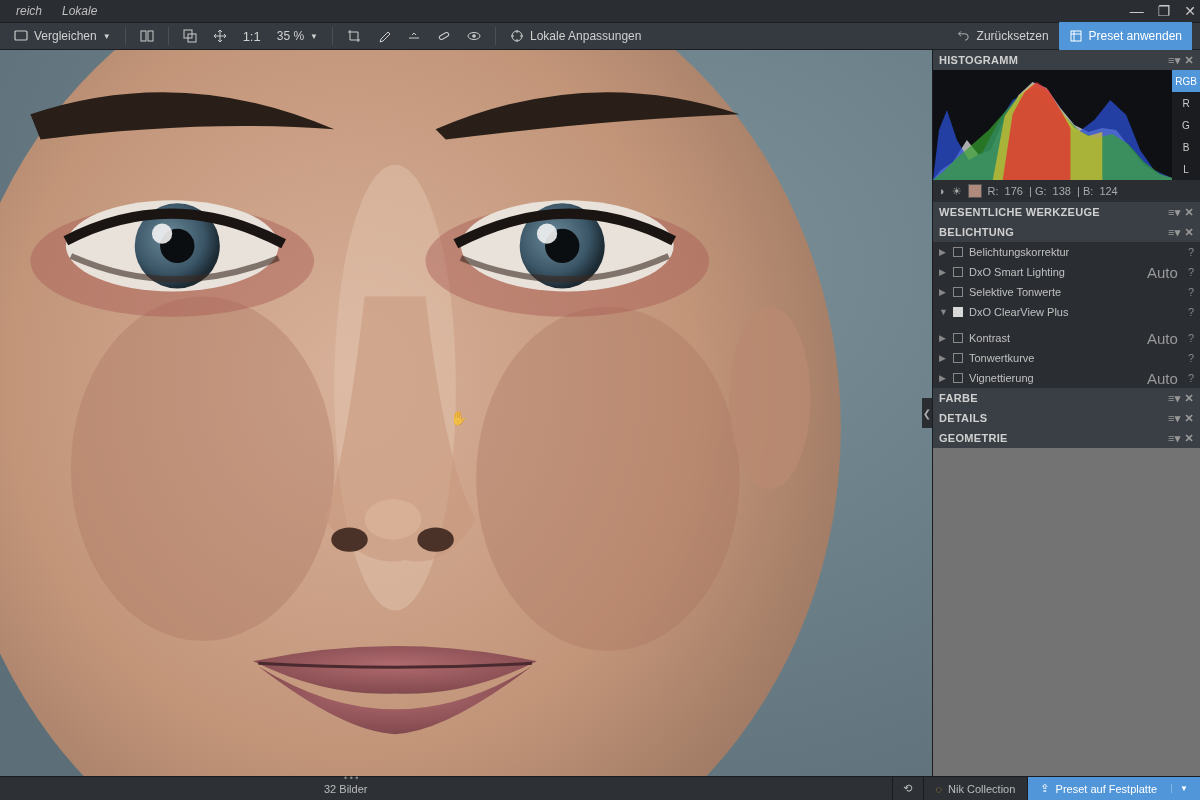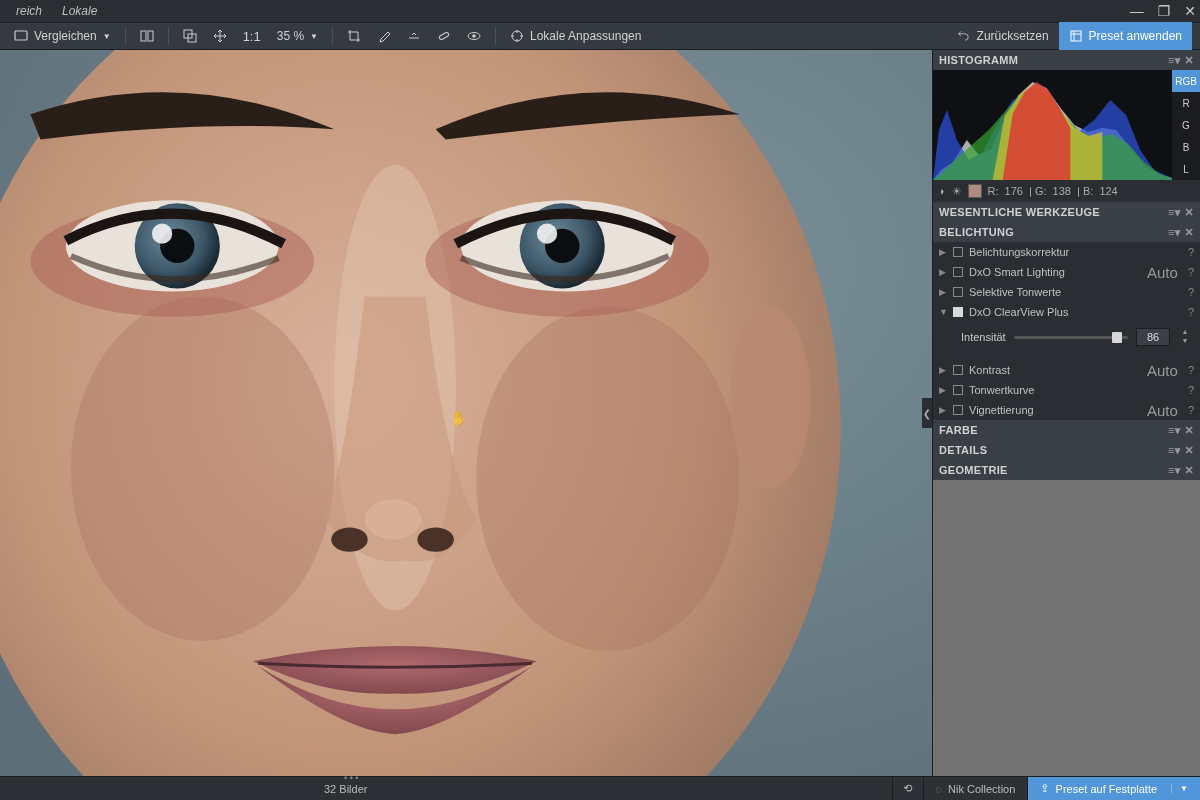--- a/index.html
+++ b/index.html
@@ -332,31 +332,20 @@
             <span class="sq"></span>
             <span class="lbl">Selektive Tonwerte</span>
             <span class="q">?</span>
           </div>
           <div class="trow">
             <span class="chev">▼</span>
             <span class="sq filled"></span>
             <span class="lbl">DxO ClearView Plus</span>
             <span class="q">?</span>
           </div>
-          <div class="subrow">
-            <span>Intensität</span>
-            <div class="slider">
-              <div class="thumb" style="left:86%"></div>
-            </div>
-            <input class="numbox" value="86" style="">
-            <div class="stepper">
-              <span>▲</span>
-              <span>▼</span>
-            </div>
-          </div>
           <div style="height: 6px;"></div>
           <div class="trow">
             <span class="chev">▶</span>
             <span class="sq"></span>
             <span class="lbl">Kontrast</span>
             <span class="auto">Auto</span>
             <span class="q">?</span>
           </div>
           <div class="trow">
             <span class="chev">▶</span>

